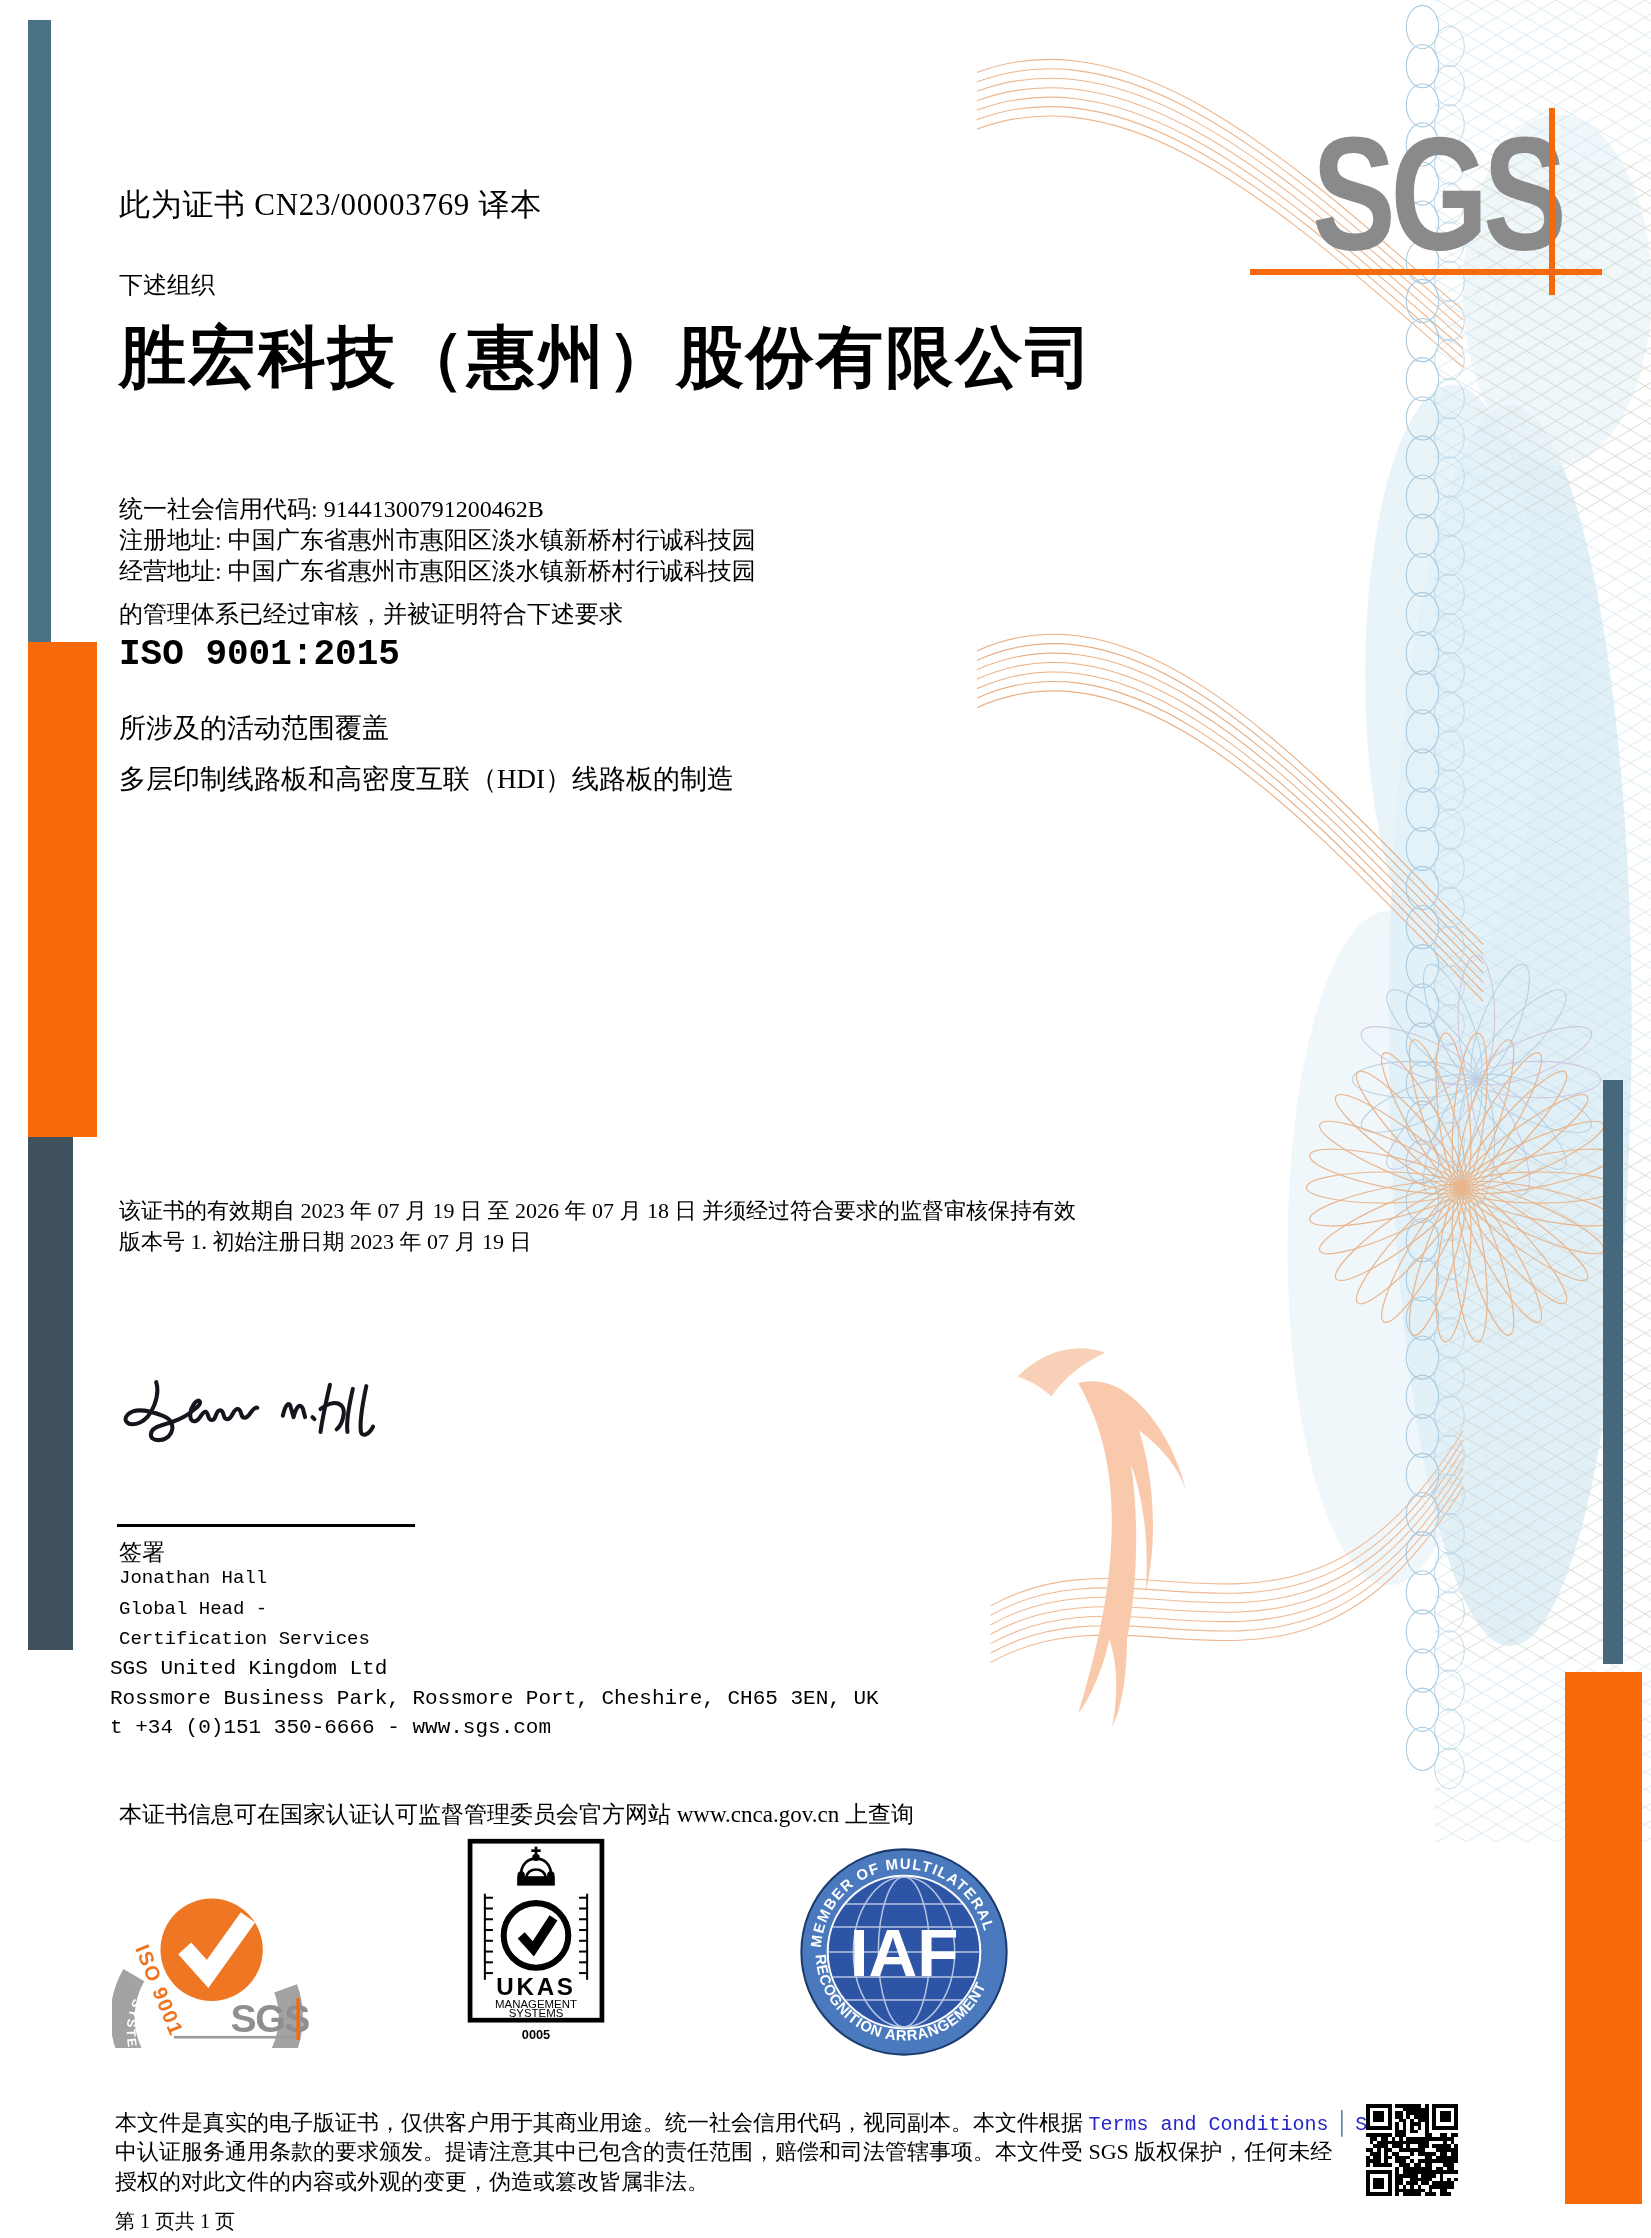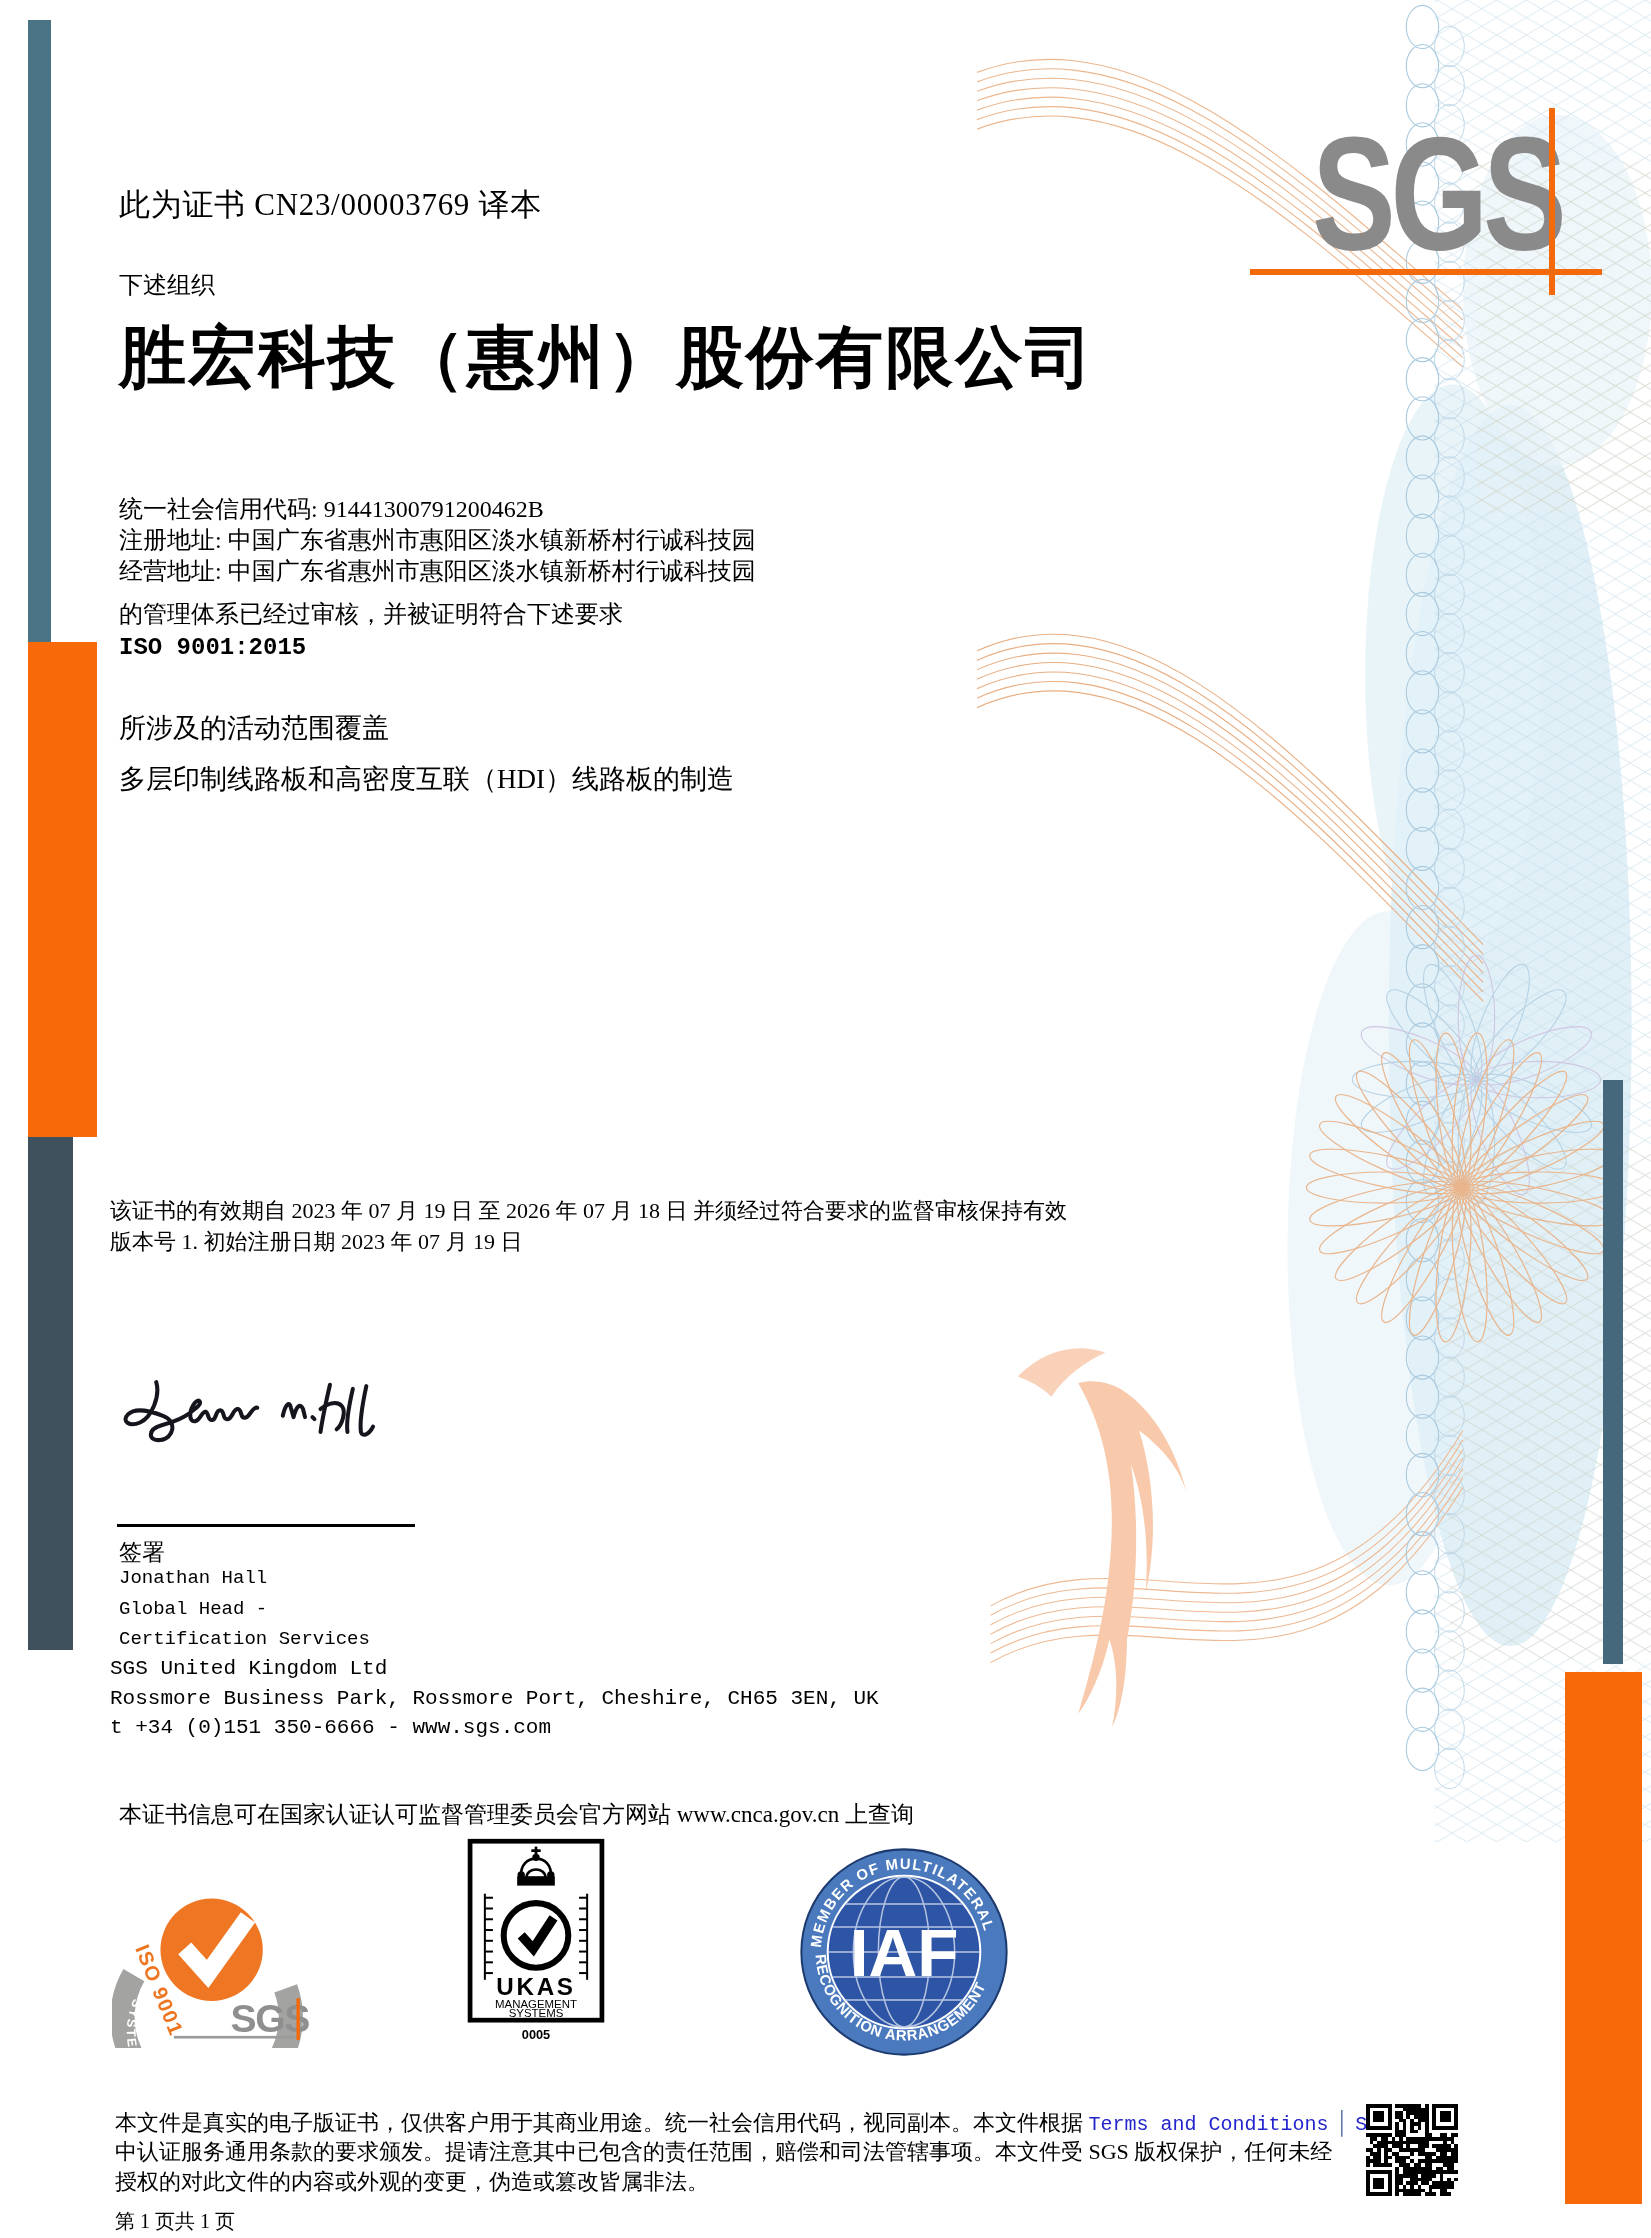--- a/index.html
+++ b/index.html
@@ -5,23 +5,23 @@
   html,body{margin:0;padding:0;}
   body{width:1652px;height:2239px;position:relative;background:#ffffff;overflow:hidden;
        font-family:"Liberation Serif","DejaVu Serif",serif;color:#000;}
   .abs{position:absolute;}
   .cjk{font-family:"Liberation Serif","DejaVu Serif",serif;}
   .mono{font-family:"Liberation Mono","DejaVu Sans Mono",monospace;}
   .t-cert{top:184px;left:119px;font-size:31px;letter-spacing:0.7px;}
   .t-intro{top:269px;left:119px;font-size:24px;}
   .t-company{top:312px;left:119px;font-size:67px;font-weight:700;letter-spacing:2.7px;}
   .t-body{left:119px;font-size:24px;}
-  .t-iso{top:634px;left:119px;font-size:24px;font-weight:700;}
+  .t-iso{top:634px;left:119px;font-size:36px;font-weight:700;}
   .t-scope{left:119px;font-size:27px;}
-  .t-val{left:110px;font-size:22px;}
+  .t-val{left:119px;font-size:22px;}
   .t-sig{left:119px;font-size:23px;}
   .t-sigmono{left:119px;font-size:19px;}
   .t-issuer{left:110px;font-size:21px;}
   .t-cnca{top:1799px;left:119px;font-size:23px;}
   .t-foot{left:115px;font-size:22px;white-space:nowrap;}
   .link{color:#2424cd;}
   .sep{color:#5f7ca8;}
   .bar{position:absolute;}
   #sgs-logo-text{top:119px;left:1312px;font-family:"Liberation Sans","DejaVu Sans",sans-serif;
      font-weight:700;font-size:161px;line-height:148px;color:#8a8a8a;letter-spacing:-6.7px;

